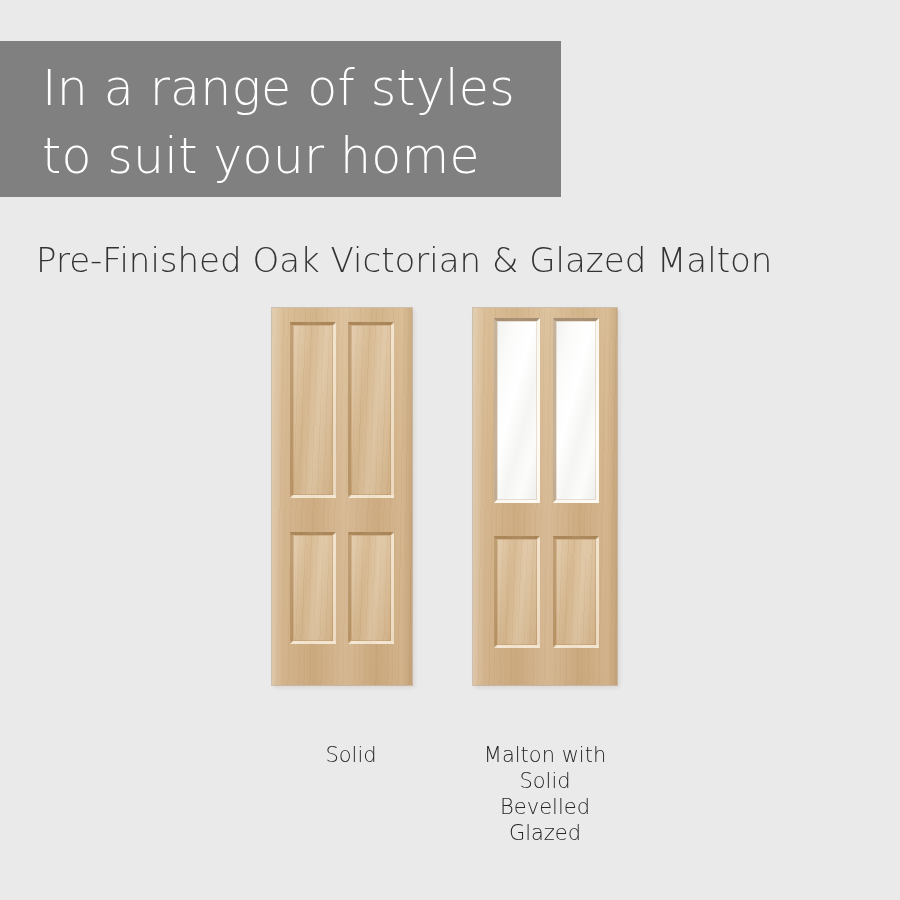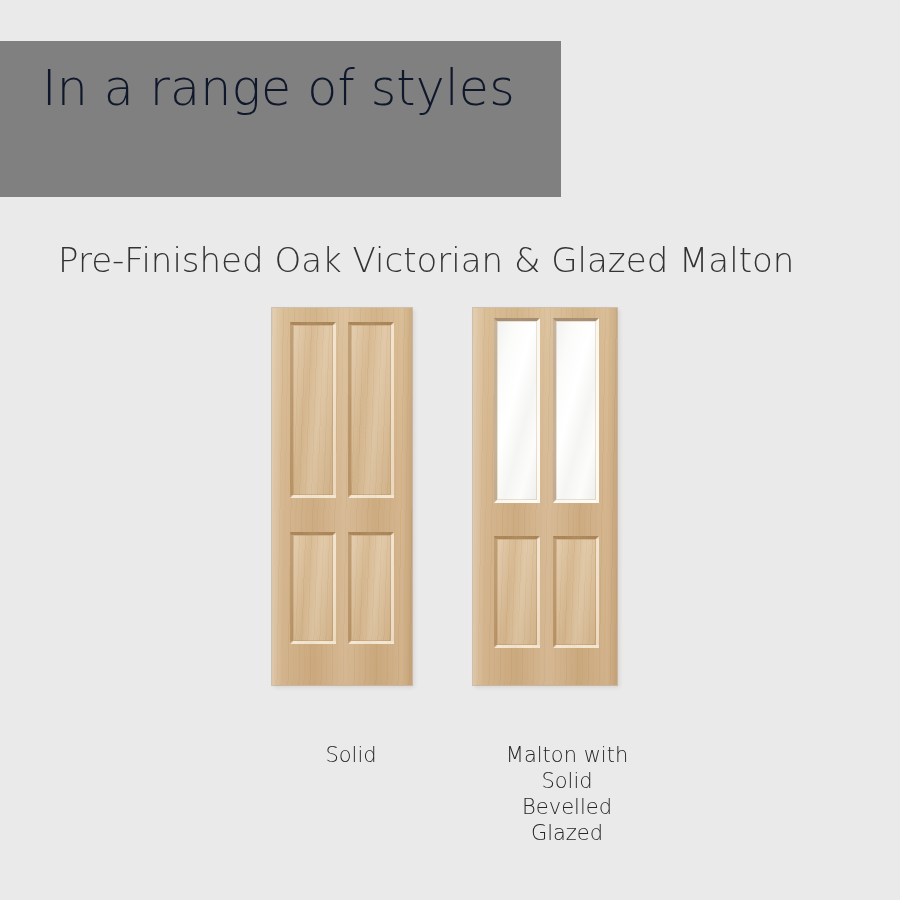--- a/index.html
+++ b/index.html
@@ -20,34 +20,34 @@
   #headline-banner {
     position: absolute;
     left: 0;
     top: 41px;
     width: 561px;
     height: 156px;
     background: #808080;
     padding: 14px 0 0 42px;
   }
   #headline-banner .line {
-    color: #0f172a;
+    color: #ffffff;
     font-size: 49px;
     line-height: 68px;
     font-weight: 300;
     letter-spacing: 0.2px;
     white-space: nowrap;
     font-family: "DejaVu Sans", sans-serif;
     font-stretch: condensed;
   }
 
   
   #subtitle {
     position: absolute;
-    left: 58px;
+    left: 36px;
     top: 239px;
     width: 810px;
     color: #333333;
     font-size: 34px;
     line-height: 42px;
     font-weight: 300;
     white-space: nowrap;
     font-family: "DejaVu Sans", sans-serif;
   }
 
@@ -133,28 +133,29 @@
     position: absolute;
     text-align: center;
     color: #262626;
     font-size: 21px;
     line-height: 26px;
     font-weight: 300;
     font-family: "DejaVu Sans", sans-serif;
     margin-top: 24px;
   }
   #caption-solid  { left: 262px; top: 718px; width: 178px; }
-  #caption-malton { left: 478px; top: 718px; width: 178px; text-align: center; }
+  #caption-malton { left: 456px; top: 718px; width: 178px; text-align: center; }
   .caption .cline { display: block; }
 </style>
 </head>
 <body>
 
 <div id="headline-banner">
   <div class="line">In a range of styles</div>
+  <div class="line">to suit your home</div>
 </div>
 
 <div id="subtitle">Pre-Finished Oak Victorian &amp; Glazed Malton</div>
 
 <div id="doors-stage">
 
   <div class="door" id="door-solid">
     <div class="panel" style="left:18px; top:14px; width:46px; height:176px;"></div>
     <div class="panel" style="left:76px; top:14px; width:46px; height:176px;"></div>
     <div class="panel" style="left:18px; top:224px; width:46px; height:112px;"></div>

